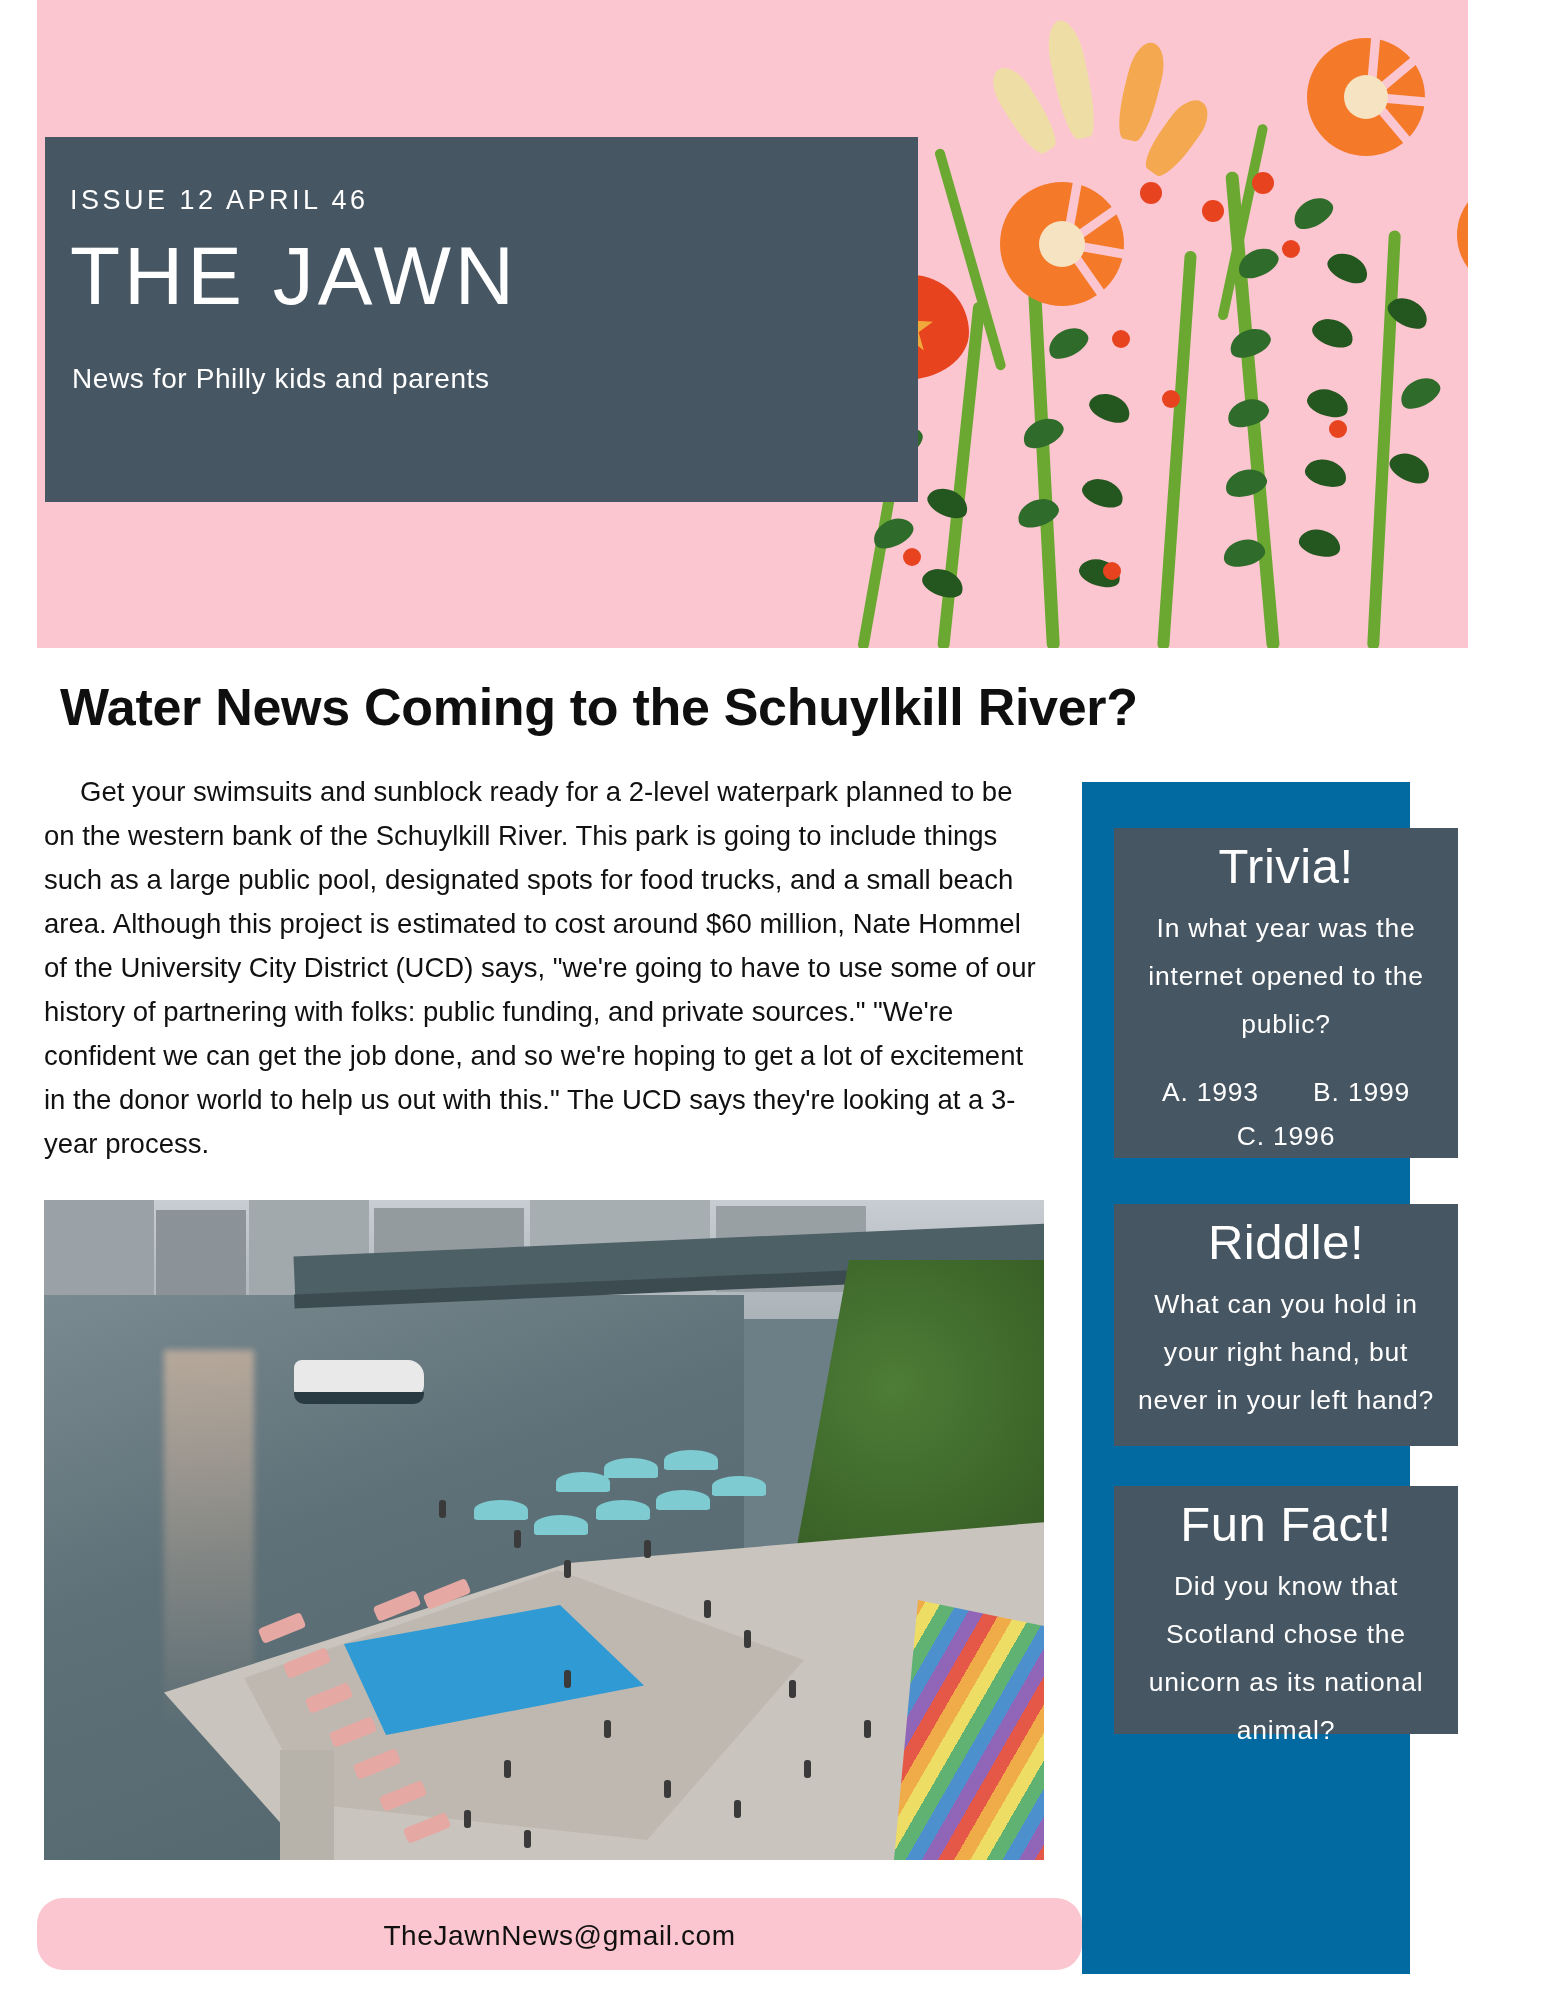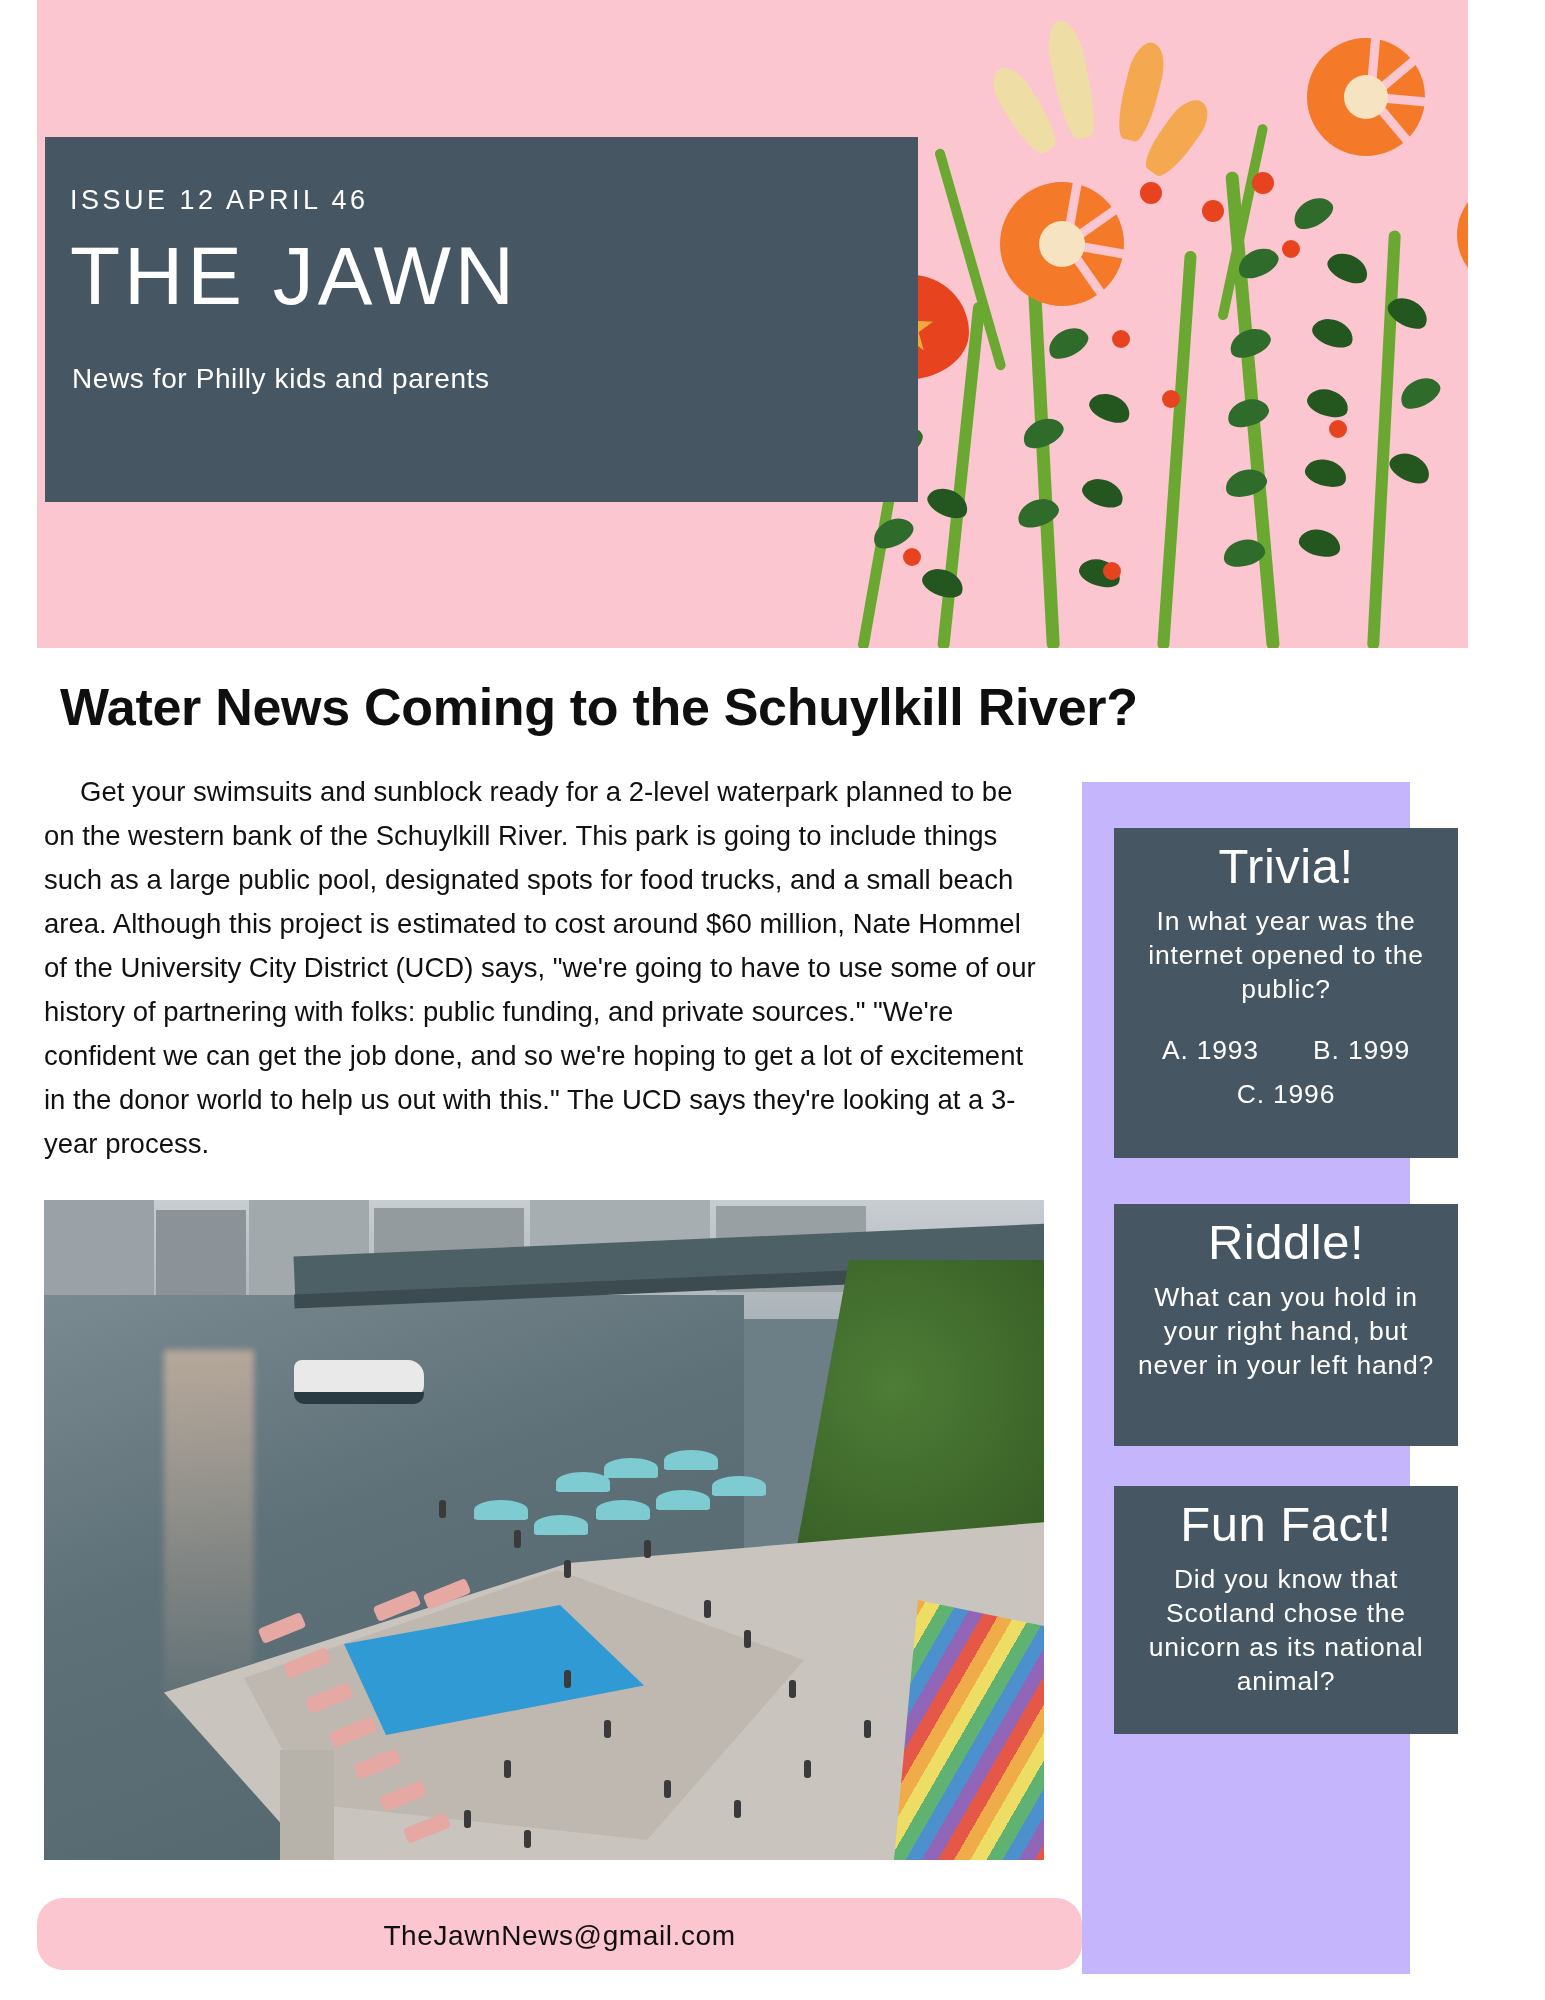--- a/index.html
+++ b/index.html
@@ -244,41 +244,41 @@
     background: #b7b2aa;
   }
 
   
   .sidebar {
     position: absolute;
     left: 1082px;
     top: 782px;
     width: 328px;
     height: 1192px;
-    background: #c4b5fd;
+    background: #0369a1;
   }
   .card {
     position: absolute;
     left: 32px;
     width: 344px;
     background: #475663;
     color: #ffffff;
     text-align: center;
     padding: 10px 16px 22px 16px;
   }
   .card-title {
     font-size: 49px;
     font-weight: normal;
     letter-spacing: 0.5px;
     margin-bottom: 10px;
     line-height: 1.15;
   }
   .card-text {
     font-size: 26.5px;
-    line-height: 34px;
+    line-height: 48px;
     letter-spacing: 0.8px;
   }
   .answers {
     margin-top: 22px;
     font-size: 26.5px;
     letter-spacing: 0.8px;
     line-height: 44px;
   }
   .answers .row { display: block; }
   .answers .a { margin-right: 46px; }

